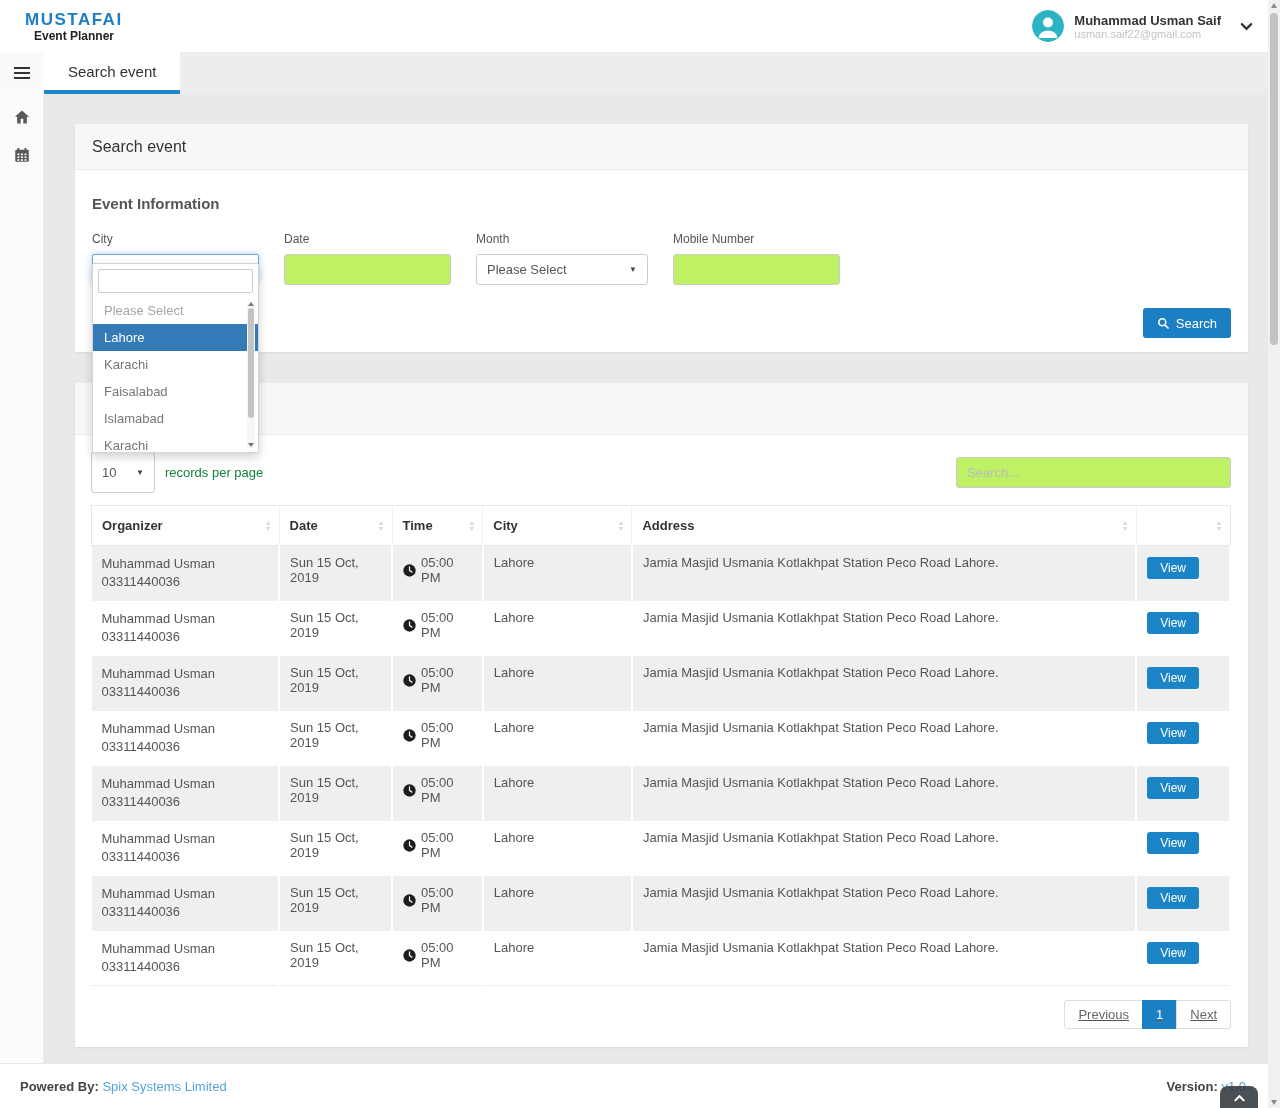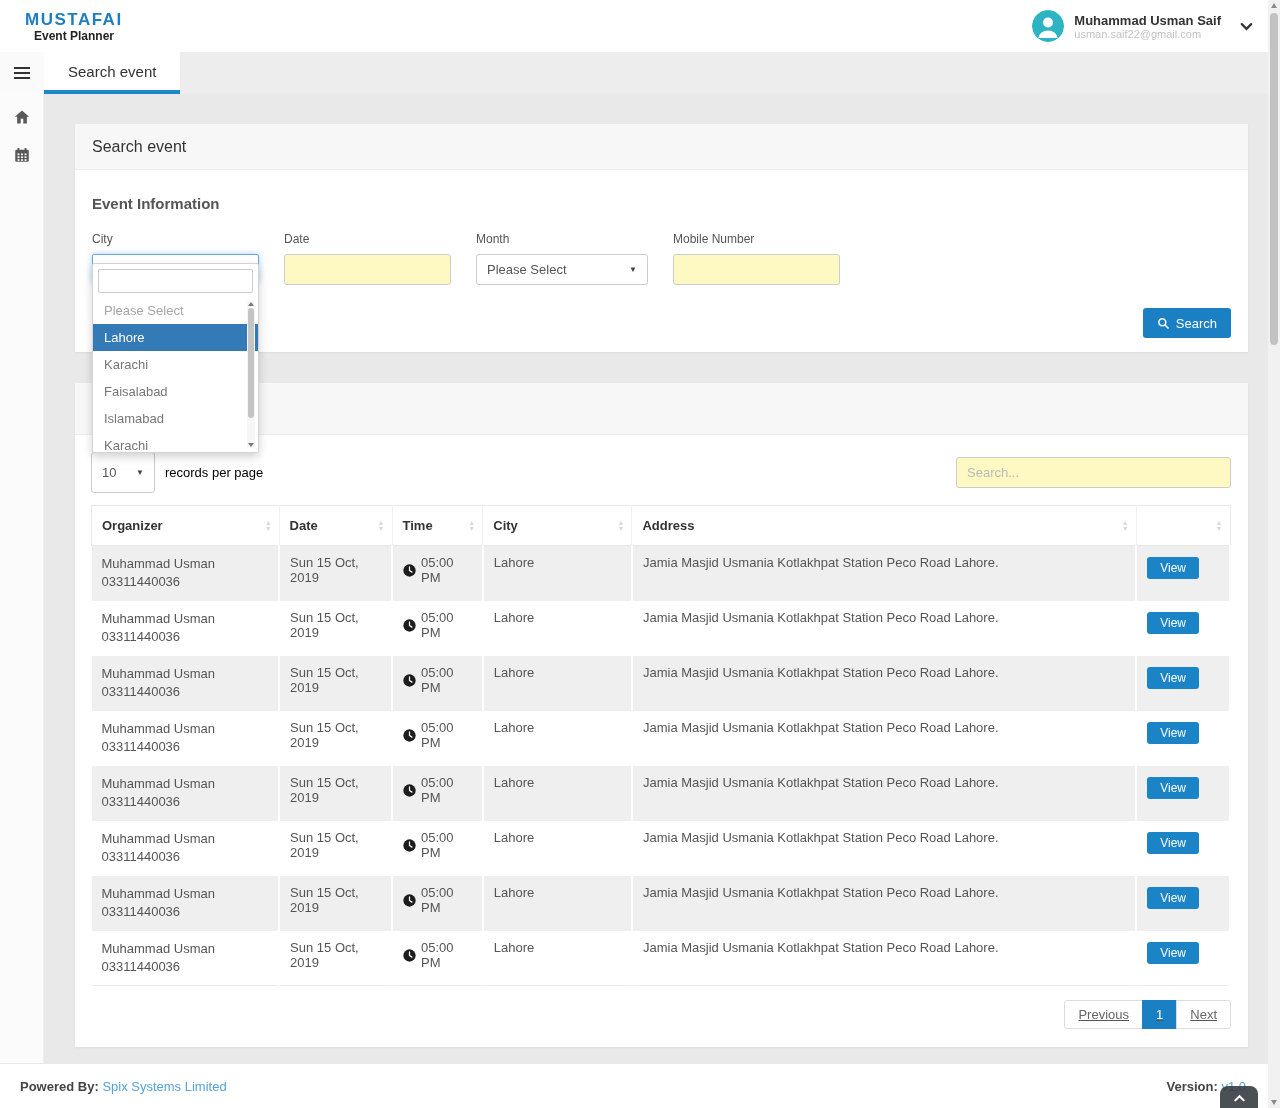--- a/index.html
+++ b/index.html
@@ -31,21 +31,21 @@
   .card { background:#fff; box-shadow:0 1px 2px rgba(0,0,0,.06); }
   .card-header { background:#f7f7f8; border-bottom:1px solid #ececec; }
   .card1 .card-header { height:46px; line-height:46px; padding-left:17px; font-size:16px; color:#333; }
   .card1 { margin-bottom:31px; }
   .card1-body { padding:17px 17px 14px; }
   .section-title { font-size:15px; font-weight:bold; color:#555; margin:8px 0 20px; }
   .form-row { display:flex; gap:25px; }
   .form-group { width:167px; }
   .form-group.wide { width:172px; }
   .form-group label { display:block; font-size:12px; color:#555; margin-bottom:8px; }
-  .text-input { width:100%; height:31px; border:1px solid #ccc; border-radius:3px; padding:12px 10px; font-size:13px; color:#555; font-family:inherit; background:#fef9c3; }
+  .text-input { width:100%; height:31px; border:1px solid #ccc; border-radius:3px; padding:12px 10px; font-size:13px; color:#555; font-family:inherit; background:#bef264; }
   .text-input::placeholder { color:#bbb; }
   .select-box { width:100%; height:31px; border:1px solid #ccc; border-radius:3px; background:#fff; display:flex; align-items:center; justify-content:space-between; padding:0 10px; font-size:13px; color:#555; cursor:pointer; }
   .select-arrow { font-size:8px; color:#444; }
   .btn-row { display:flex; justify-content:flex-end; margin-top:23px; }
   .btn-primary { background:#1b7fc4; color:#fff; border:none; border-radius:3px; height:30px; padding:8px 14px; font-size:13px; display:flex; align-items:center; gap:6px; cursor:pointer; font-family:inherit; }
   
   .city-group { position:relative; }
   .combobox { width:100%; height:29px; background:#fff; border:1px solid #6ea8d8; border-radius:2px; box-shadow:0 0 6px rgba(102,175,233,.55); display:flex; align-items:center; justify-content:space-between; padding:0 10px; font-size:13px; color:#555; cursor:pointer; }
   .caret { width:0; height:0; border-left:4px solid transparent; border-right:4px solid transparent; border-top:4px solid #555; }
   .dd-panel { position:absolute; top:31px; left:0; width:167px; height:190px; background:#fff; border:1px solid #d4d4d4; border-radius:2px; box-shadow:0 4px 10px rgba(0,0,0,.18); z-index:60; padding:5px 5px 0; overflow:hidden; }
@@ -57,21 +57,21 @@
   .dd-scroll { position:absolute; right:3px; top:37px; bottom:4px; width:8px; background:#f6f6f6; border-radius:3px; }
   .dd-scroll .up { position:absolute; top:1px; left:1px; width:0; height:0; border-left:3px solid transparent; border-right:3px solid transparent; border-bottom:4px solid #777; }
   .dd-scroll .dn { position:absolute; bottom:1px; left:1px; width:0; height:0; border-left:3px solid transparent; border-right:3px solid transparent; border-top:4px solid #777; }
   .dd-scroll .thumb { position:absolute; top:7px; left:1px; width:6px; height:110px; background:#c4c4c4; border-radius:3px; }
   
   .card2 .card-header { height:52px; }
   .card2-body { padding:17px 17px 18px 16px; }
   .controls { display:flex; justify-content:space-between; align-items:center; margin-bottom:12px; }
   .length-block { display:flex; align-items:center; gap:10px; }
   .length-select { width:64px; height:41px; }
-  .length-label { font-size:13px; color:#000000; }
+  .length-label { font-size:13px; color:#15803d; }
   .table-search { width:275px; }
   
   table { width:100%; border-collapse:collapse; table-layout:fixed; }
   th { text-align:left; font-size:13px; color:#333; font-weight:bold; padding:12px 10px; background:#fff; border-top:1px solid #e8e8e8; border-bottom:1px solid #e8e8e8; border-right:1px solid #f2f2f2; position:relative; }
   th:first-child { border-left:1px solid #e8e8e8; }
   th:last-child { border-right:1px solid #e8e8e8; }
   .sort { position:absolute; right:7px; top:50%; transform:translateY(-50%); display:flex; flex-direction:column; line-height:6px; font-size:7px; color:#d9d9d9; cursor:pointer; }
   td { font-size:13px; color:#555; padding:9px 10px; vertical-align:top; height:55px; border-right:2px solid #fff; }
   tbody tr:nth-child(odd) td { background:#efefef; }
   tbody tr:nth-child(even) td { background:#fff; }

